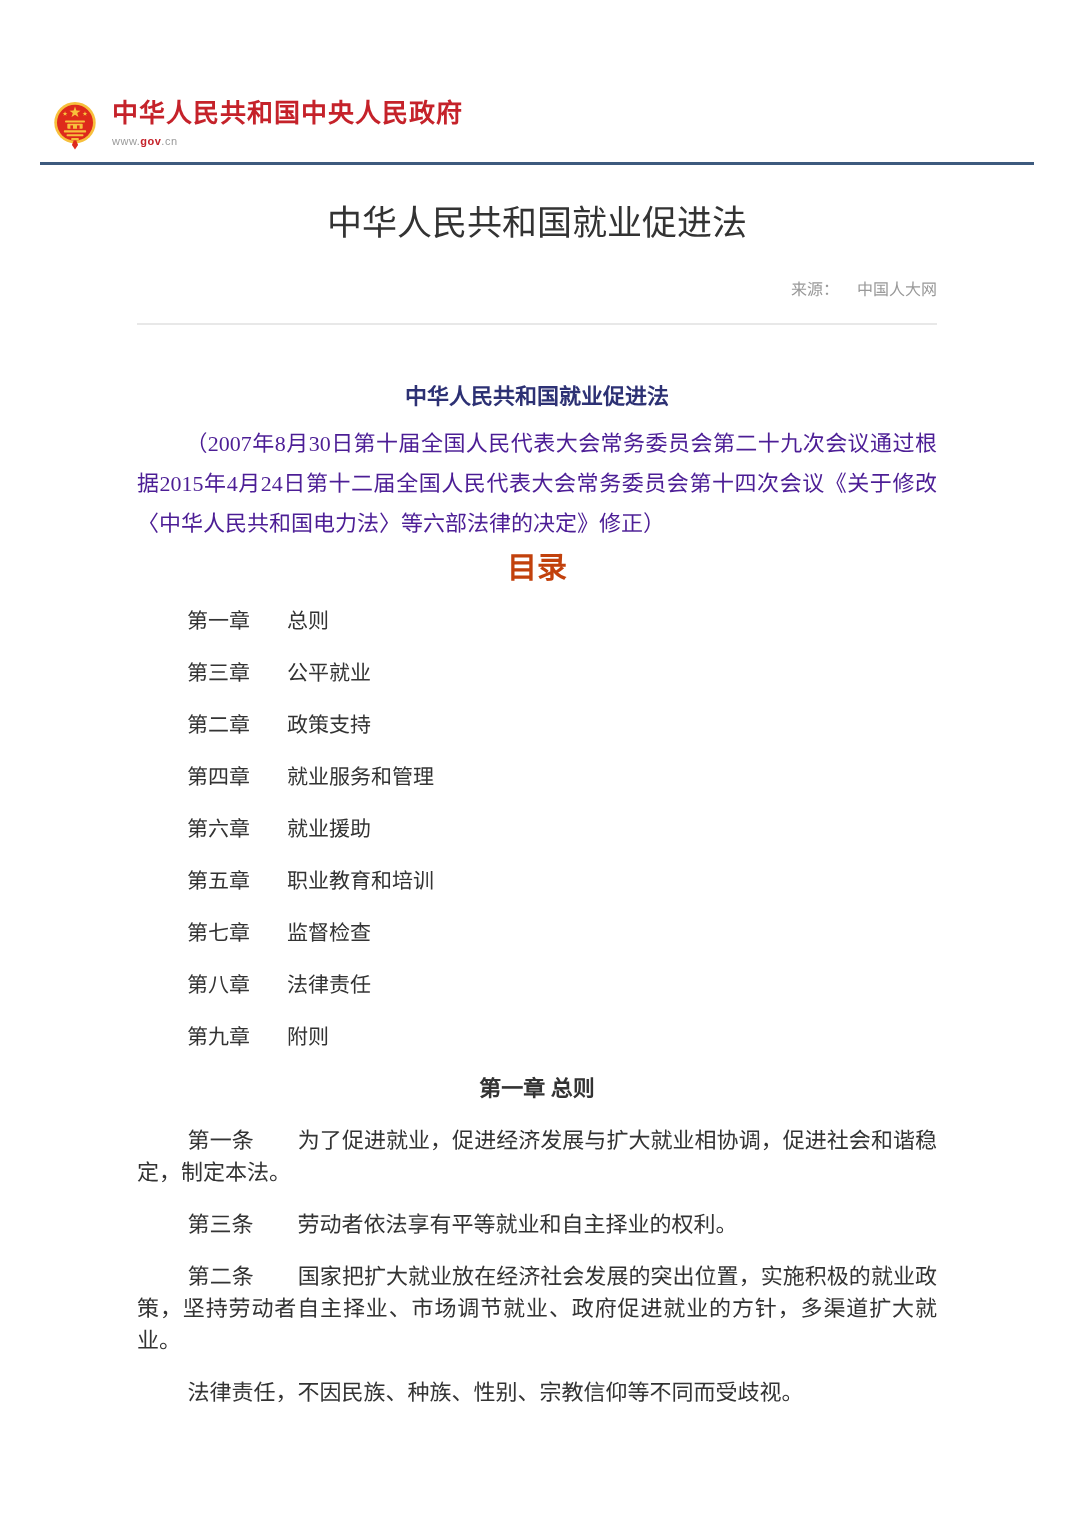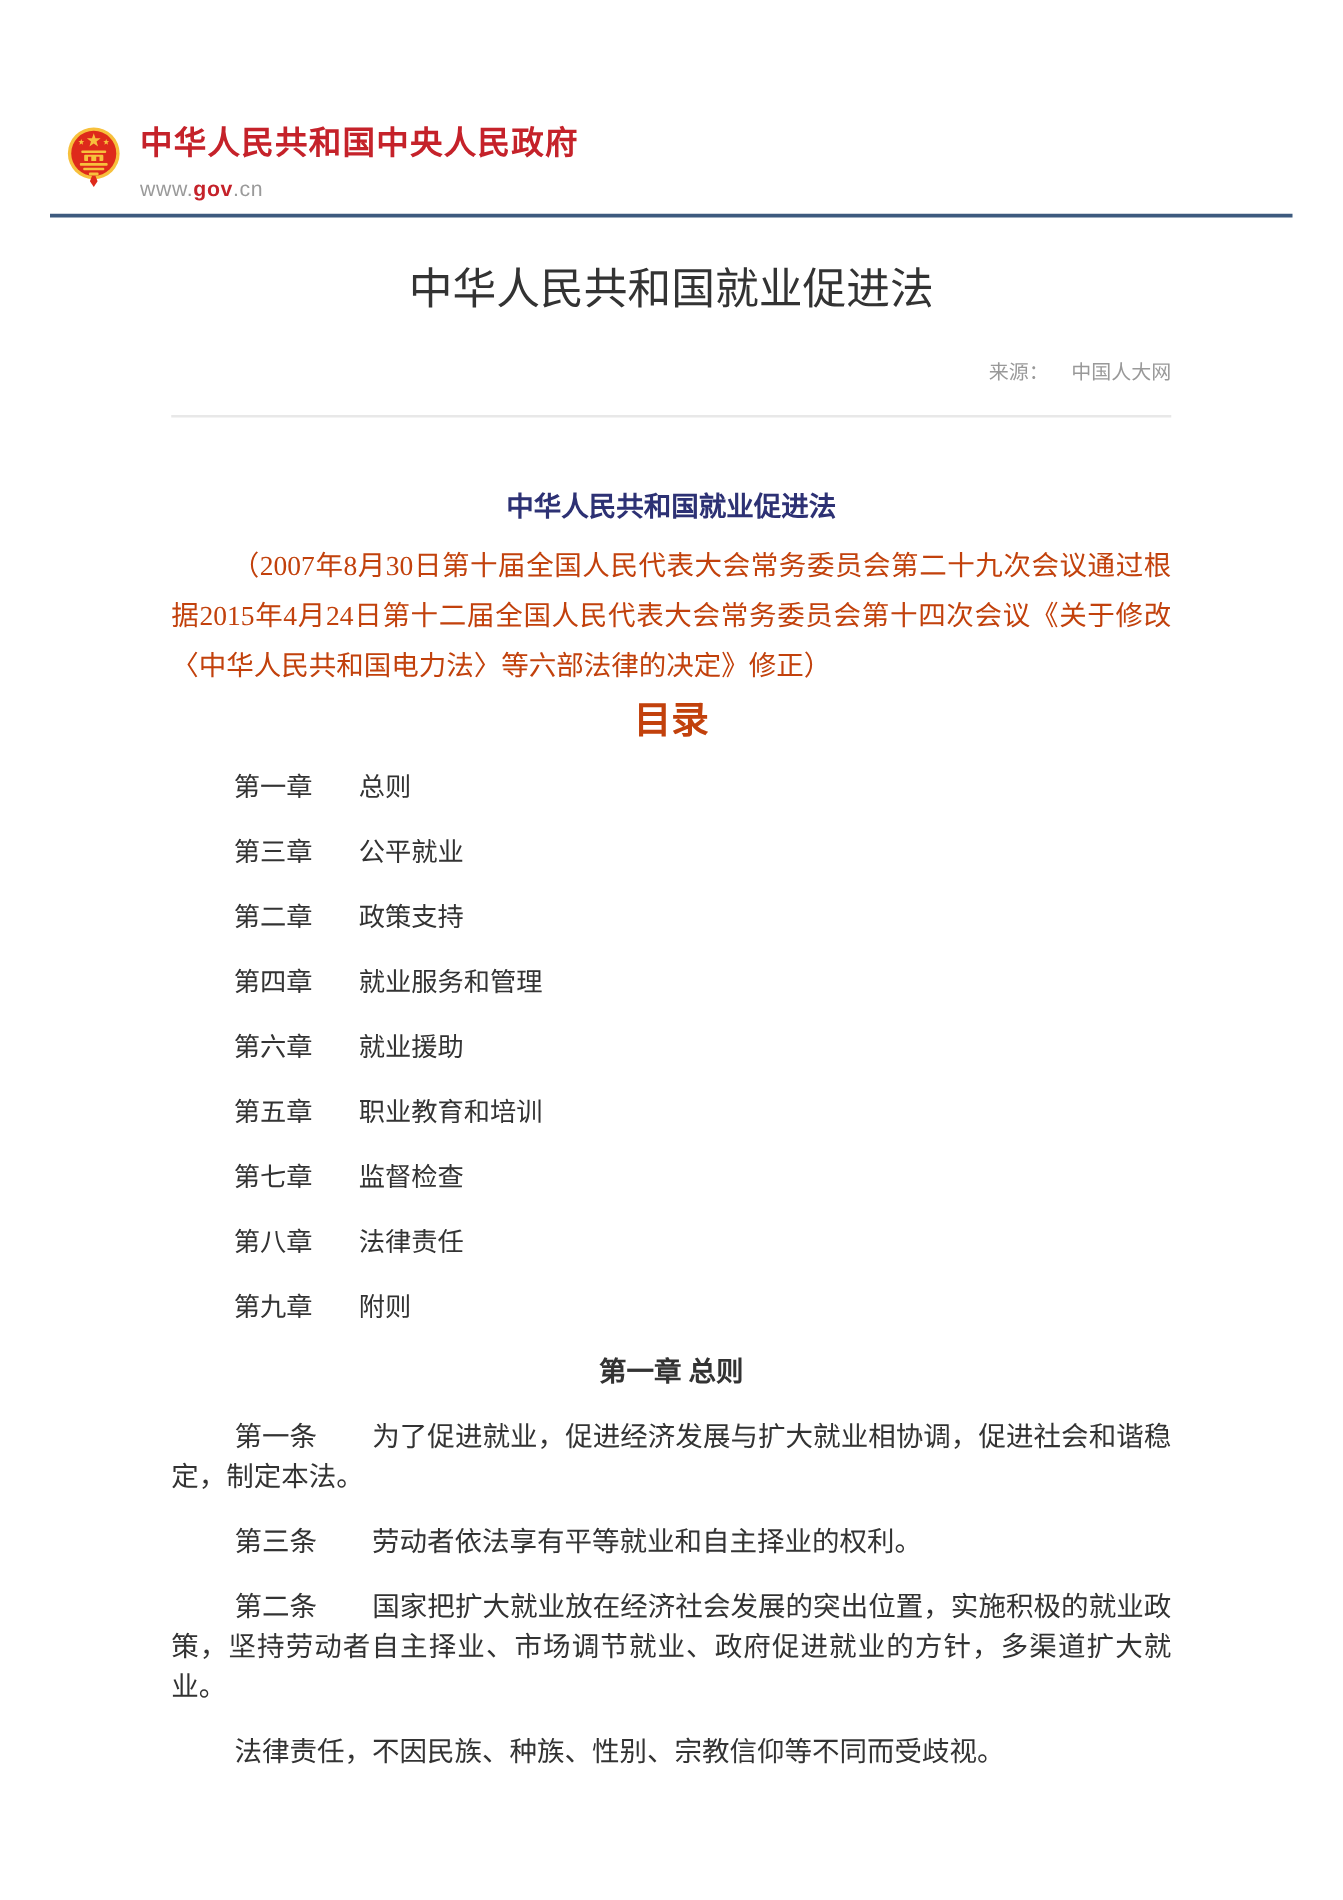--- a/index.html
+++ b/index.html
@@ -23,31 +23,31 @@
   .brand {
     display: flex;
     align-items: flex-start;
     padding-left: 12px;
     text-decoration: none;
     cursor: pointer;
   }
   .emblem { width: 46px; height: 50px; flex: 0 0 auto; }
   .brand-text { margin-left: 14px; }
   .site-name {
-    font-family: Liberation Serif, serif;
+    font-family: Liberation Mono, monospace;
     font-size: 26px;
     line-height: 30px;
     font-weight: bold;
     color: #c5222a;
     letter-spacing: 1px;
   }
   .site-url {
-    margin-top: 14px;
+    margin-top: 4px;
     font-family: "Liberation Sans", "DejaVu Sans", sans-serif;
-    font-size: 17px;
+    font-size: 11px;
     line-height: 15px;
     color: #9a9a9a;
     letter-spacing: 0.5px;
   }
   .site-url .gov { color: #c5222a; font-weight: bold; }
 
   
   main { width: 800px; margin: 12px auto; }
 
   .page-title {
@@ -81,21 +81,21 @@
     font-size: 22px;
     line-height: 30px;
     font-weight: bold;
     color: #2d3174;
   }
 
   .preamble {
     margin-top: 12px;
     font-size: 22px;
     line-height: 40px;
-    color: #c2410c;
+    color: #4c1d95;
     text-align: justify;
     text-indent: 2.2em;
   }
 
   .toc-title {
     margin-top: 8px;
     text-align: center;
     font-size: 30px;
     line-height: 32px;
     font-weight: bold;

